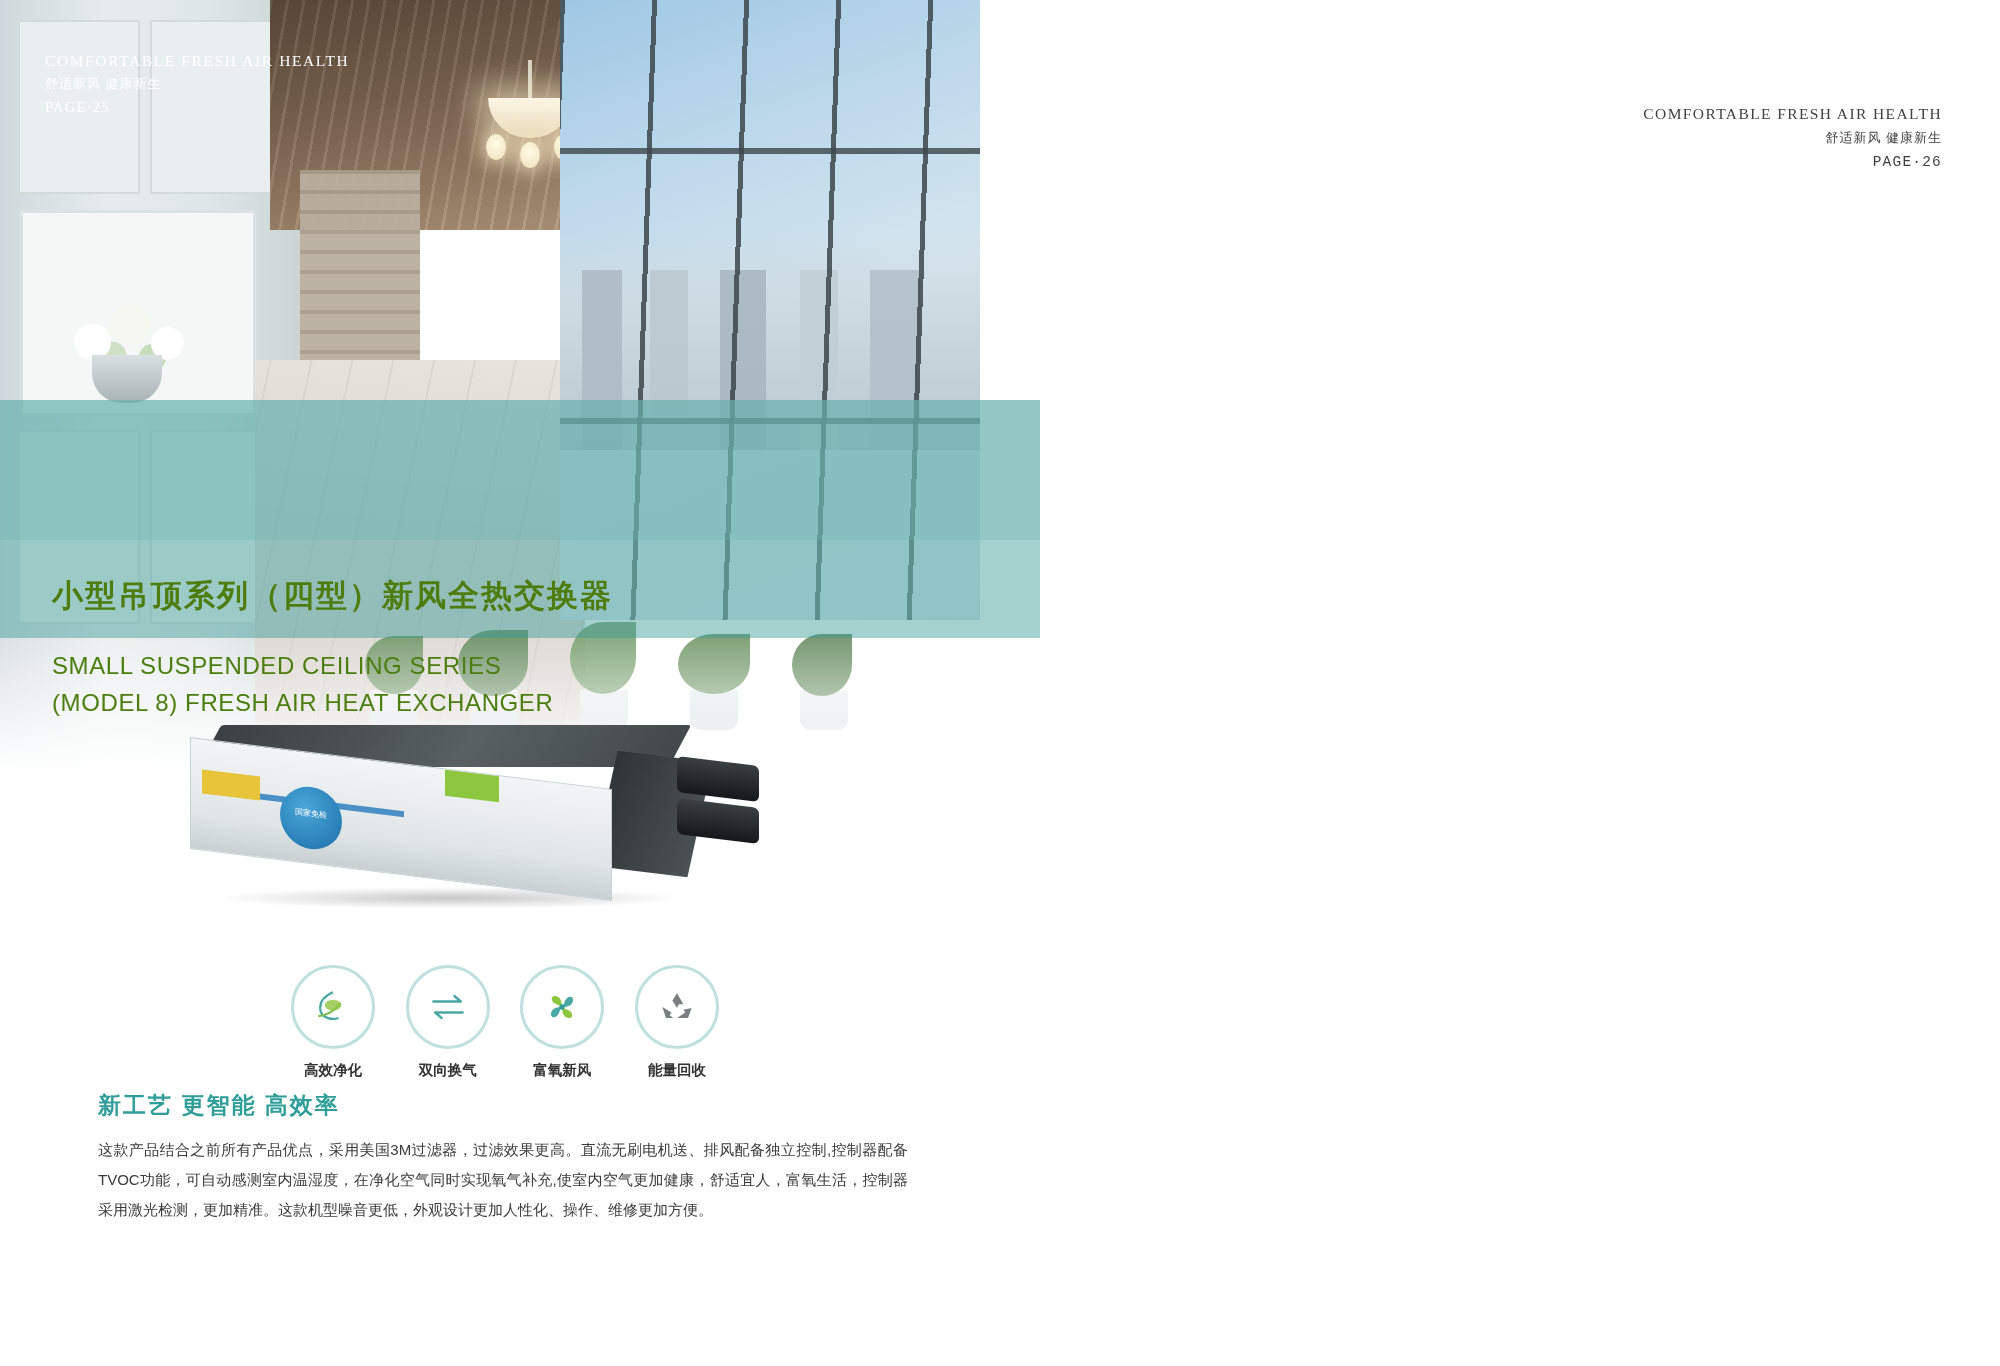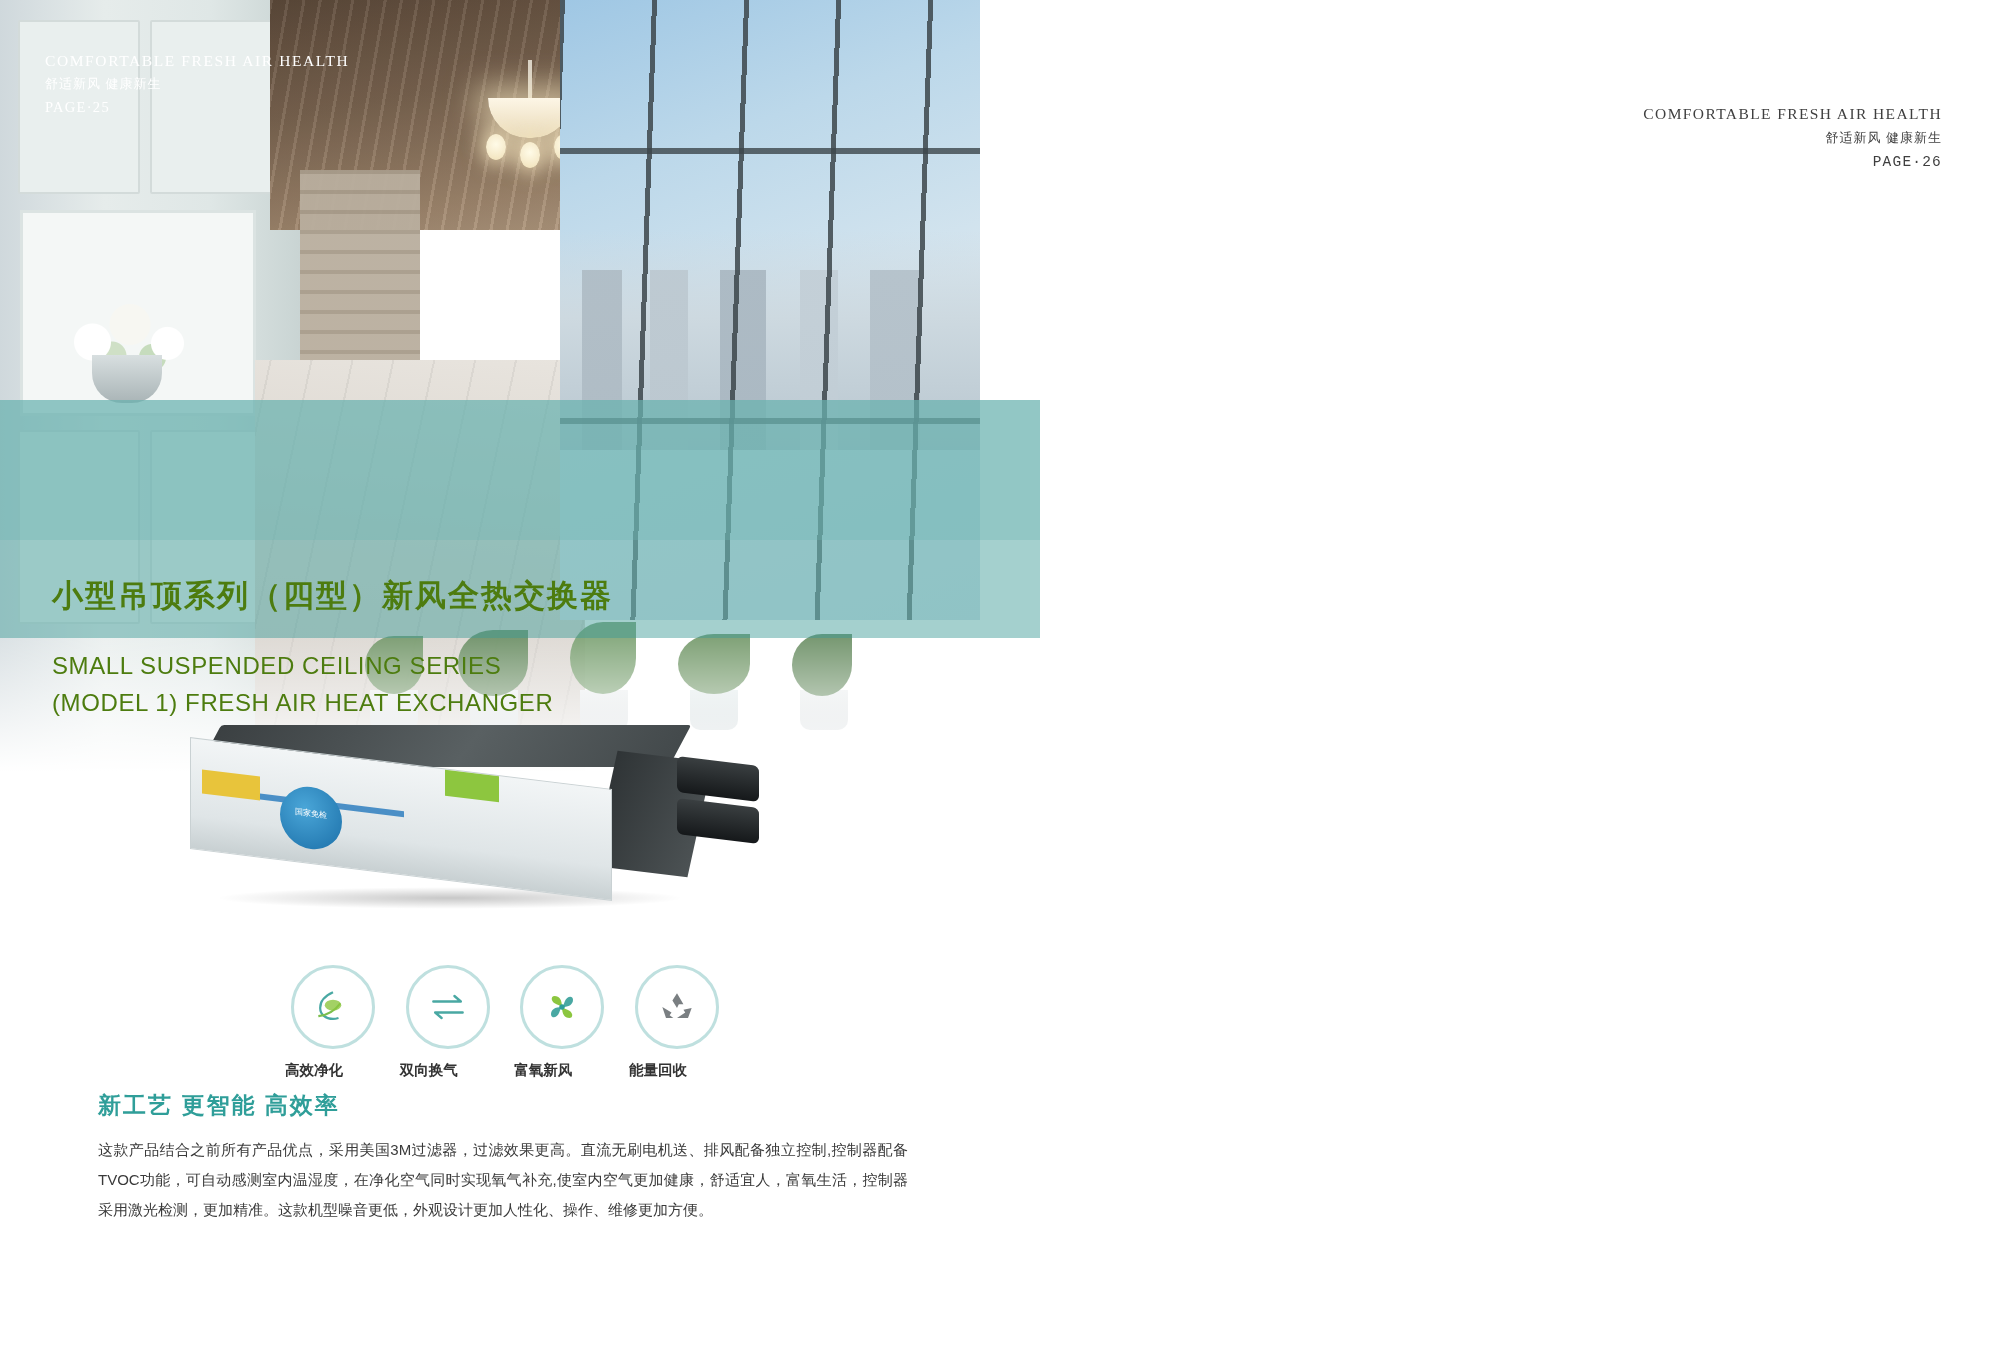--- a/index.html
+++ b/index.html
@@ -84,21 +84,21 @@
   .prod-duct2{position:absolute;left:487px;top:88px;width:82px;height:36px;background:linear-gradient(180deg,#3a3f41,#15181a);border-radius:6px;transform:skewY(7deg);}
   .prod-badge{position:absolute;left:90px;top:72px;width:62px;height:62px;border-radius:50%;background:radial-gradient(circle at 40% 35%,#4aa6d8,#1b6fa8);transform:skewY(7deg);}
   .prod-badge span{display:block;color:#fff;font-size:8px;text-align:center;padding-top:22px;line-height:1.2;}
   .prod-label{position:absolute;left:12px;top:58px;width:58px;height:24px;background:#e8c43b;transform:skewY(7deg);}
   .prod-sticker{position:absolute;left:255px;top:58px;width:54px;height:26px;background:#8dc63f;transform:skewY(7deg);}
   .prod-stripe{position:absolute;left:14px;top:84px;width:200px;height:6px;background:#2f7fbf;transform:skewY(7deg);opacity:.85;}
   .prod-shadow{position:absolute;left:25px;top:172px;width:470px;height:22px;background:radial-gradient(ellipse at 50% 50%,rgba(0,0,0,.22),transparent 70%);}
 
   
   .features{position:absolute;left:285px;top:965px;width:440px;height:110px;display:flex;justify-content:space-between;}
-  .feat{width:96px;text-align:left;}
+  .feat{width:96px;text-align:center;}
   .feat .circ{width:78px;height:78px;margin:0 auto;border-radius:50%;border:3px solid #bfe0df;
      display:flex;align-items:center;justify-content:center;background:#fff;}
   .feat .circ svg{width:44px;height:44px;}
   .feat .cap{margin-top:12px;font-size:14.5px;font-weight:bold;color:#333;white-space:nowrap;}
 
   .lead{position:absolute;left:98px;top:1090px;width:810px;}
   .lead h3{margin:0 0 14px 0;font-size:23px;color:#2f9e99;letter-spacing:2px;}
   .lead p{margin:0;font-size:15px;line-height:2.0;color:#3a3a3a;text-align:justify;}
 
   
@@ -163,21 +163,21 @@
 
     <div class="hdr-left">
       <div class="en">COMFORTABLE FRESH AIR HEALTH</div>
       <div class="cn">舒适新风  健康新生</div>
       <div class="pg">PAGE·25</div>
     </div>
 
     <div class="title-block">
       <div class="title-cn">小型吊顶系列（四型）新风全热交换器</div>
       <div class="title-en">SMALL SUSPENDED CEILING SERIES</div>
-      <div class="title-en" style="margin-top:2px;">(MODEL 1) FRESH AIR HEAT EXCHANGER</div>
+      <div class="title-en" style="margin-top:2px;">(MODEL 8) FRESH AIR HEAT EXCHANGER</div>
     </div>
 
     <div class="product">
       <div class="prod-shadow"></div>
       <div class="prod-top"></div>
       <div class="prod-side"></div>
       <div class="prod-duct1"></div>
       <div class="prod-duct2"></div>
       <div class="prod-front"></div>
       <div class="prod-stripe"></div>

